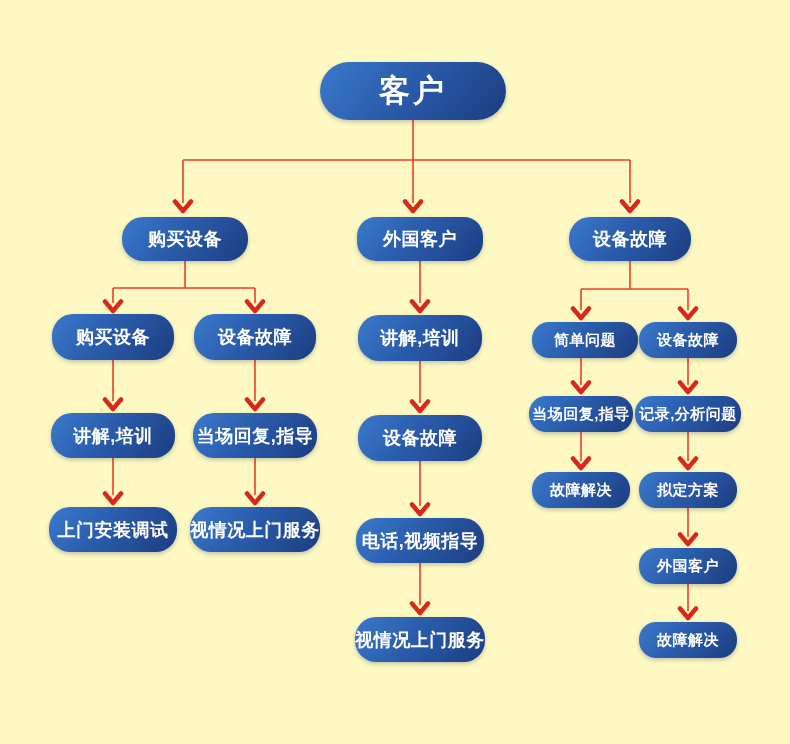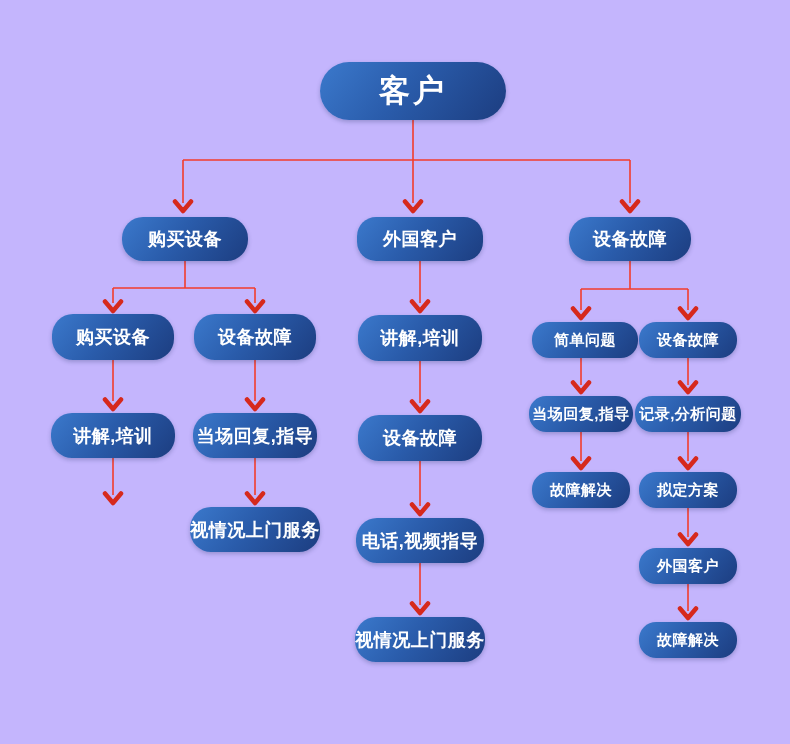--- a/index.html
+++ b/index.html
@@ -1,17 +1,17 @@
 <!DOCTYPE html>
 <html><head>
 <meta charset="utf-8">
 <style>
   html,body { margin:0; padding:0; background:#ffffff; }
   .canvas {
-    position:relative; width:790px; height:744px; background:#c4b5fd;
+    position:relative; width:790px; height:744px; background:#fef9c3;
     overflow:hidden;
     font-family:"Liberation Sans","DejaVu Sans",sans-serif;
   }
   .node {
     position:absolute; display:flex; align-items:center; justify-content:center;
     color:#ffffff; font-weight:700; text-align:center; white-space:nowrap;
     background:linear-gradient(128deg,#3b79cc 0%,#2a5cab 45%,#1c3d80 100%);
     box-shadow:0 2px 4px rgba(15,35,80,0.25);
   }
   .node.lg { border-radius:29px; font-size:31px; letter-spacing:3px; }
@@ -63,20 +63,21 @@
   <div class="node lg" style="left:320px; top:62px;  width:186px; height:58px;">客户</div>
 
   <div class="node md" style="left:122px; top:217px; width:126px; height:44px;">购买设备</div>
   <div class="node md" style="left:357px; top:217px; width:126px; height:44px;border-radius:19px;">外国客户</div>
   <div class="node md" style="left:569px; top:217px; width:122px; height:44px;">设备故障</div>
 
   <div class="node md" style="left:52px;  top:314px; width:122px; height:46px;">购买设备</div>
   <div class="node md" style="left:194px; top:314px; width:122px; height:46px;">设备故障</div>
   <div class="node md" style="left:51px;  top:413px; width:124px; height:45px;">讲解,培训</div>
   <div class="node md" style="left:193px; top:413px; width:124px; height:45px;">当场回复,指导</div>
+  <div class="node md" style="left:49px;  top:507px; width:128px; height:45px;">上门安装调试</div>
   <div class="node md" style="left:190px; top:507px; width:130px; height:45px;">视情况上门服务</div>
 
   <div class="node md" style="left:358px; top:315px; width:124px; height:46px;">讲解,培训</div>
   <div class="node md" style="left:358px; top:415px; width:124px; height:46px;">设备故障</div>
   <div class="node md" style="left:356px; top:518px; width:128px; height:45px;">电话,视频指导</div>
   <div class="node md" style="left:355px; top:617px; width:130px; height:45px;">视情况上门服务</div>
 
   <div class="node sm" style="left:532px; top:322px; width:106px;  height:36px;">简单问题</div>
   <div class="node sm" style="left:639px; top:322px; width:98px;  height:36px;">设备故障</div>
   <div class="node sm" style="left:529px; top:396px; width:104px; height:36px;">当场回复,指导</div>

